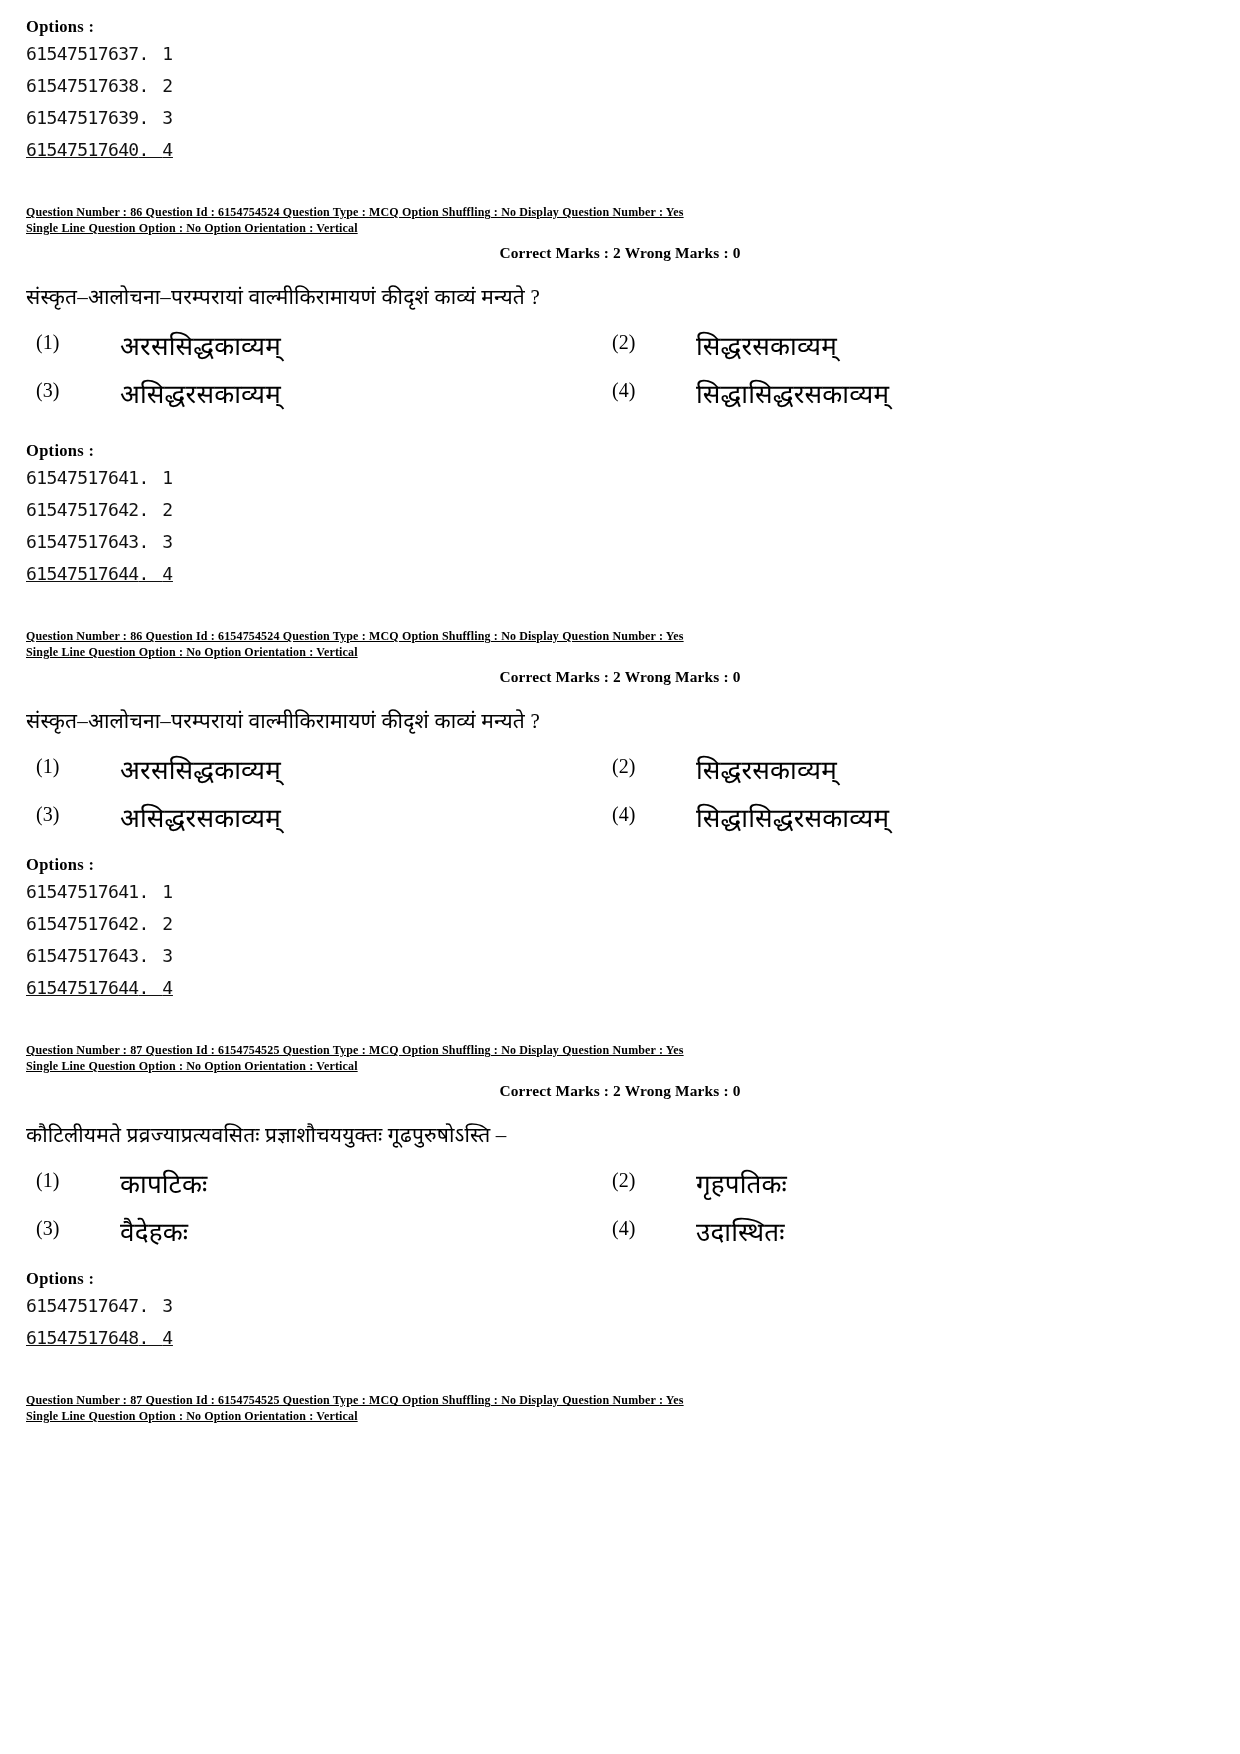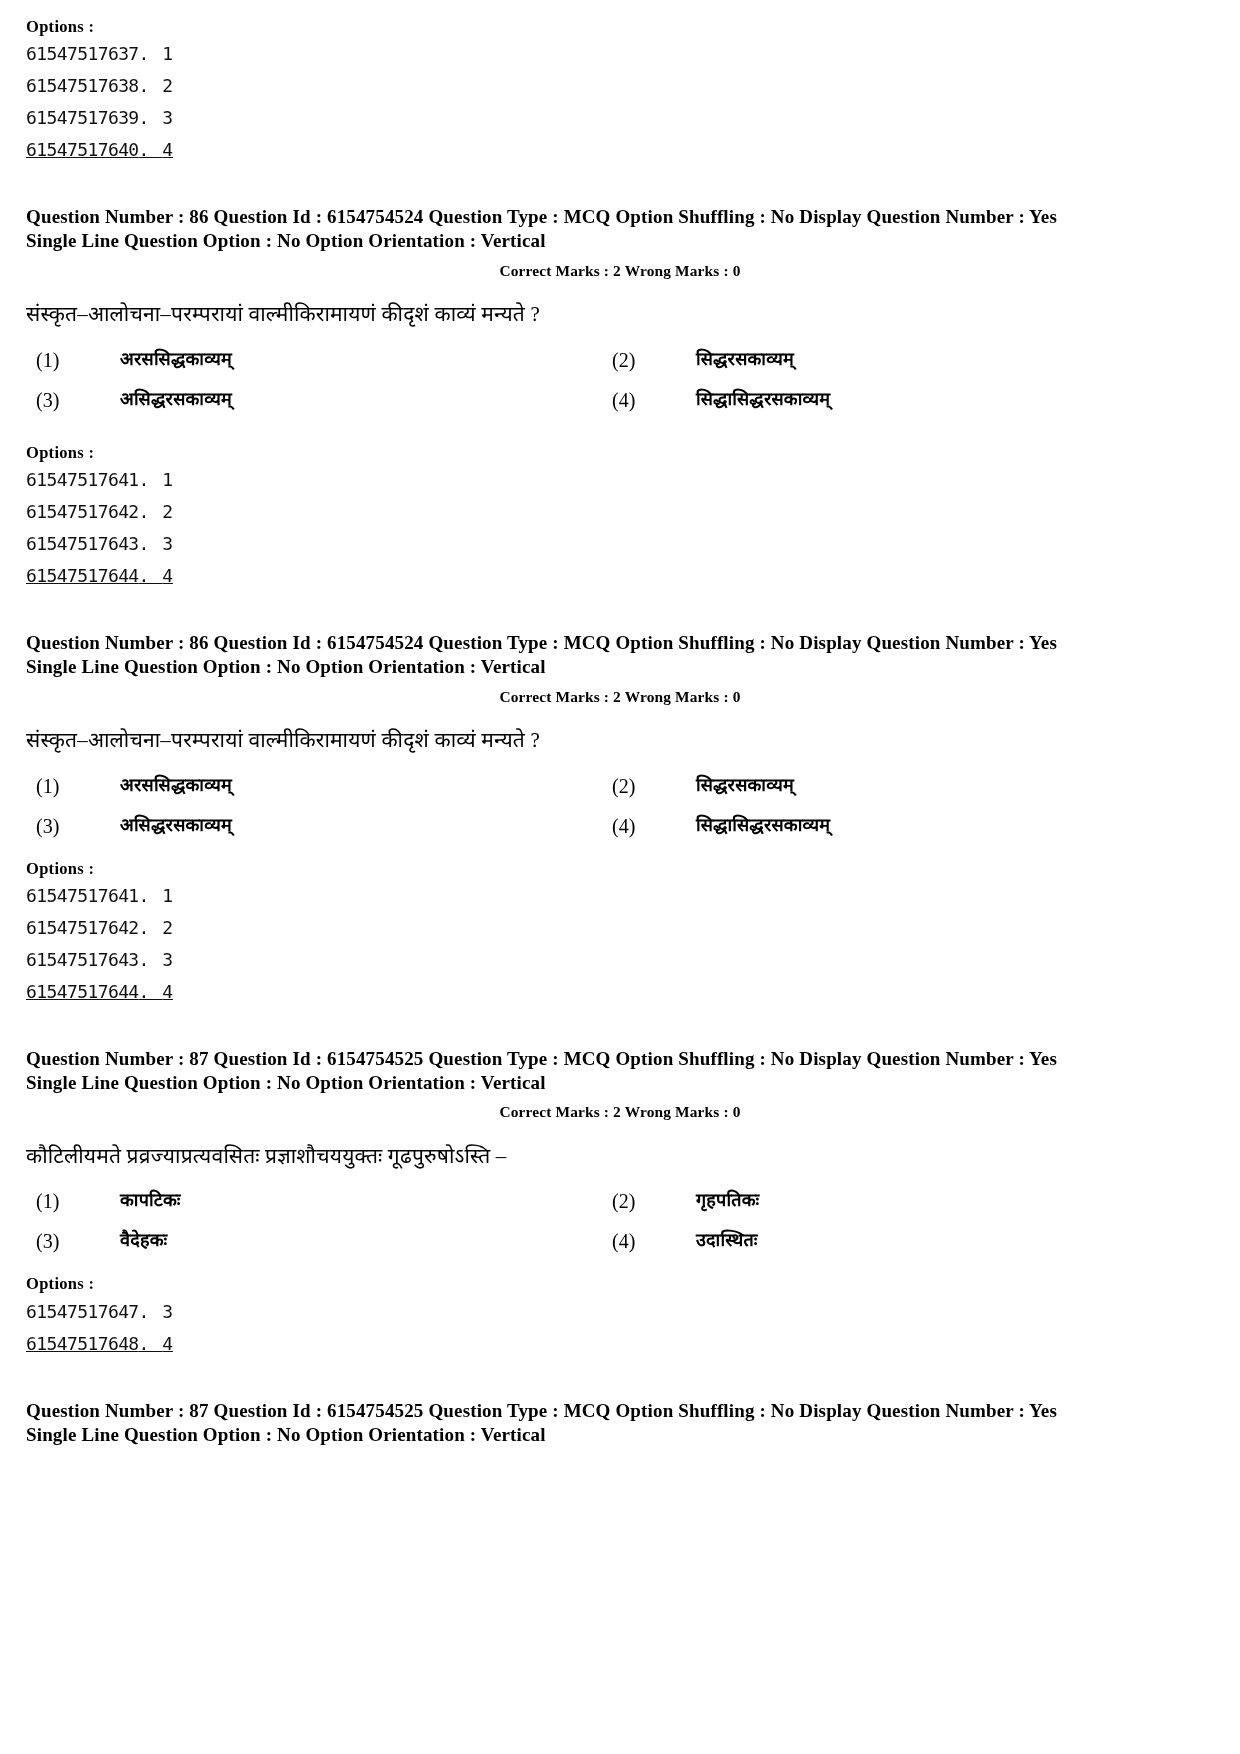--- a/index.html
+++ b/index.html
@@ -40,24 +40,25 @@
     color: #111;
   }
   .opt-id:last-child { margin-bottom: 0; text-decoration: underline; }
   .opt-id .num { letter-spacing: -0.6px; }
   .opt-id .sep { letter-spacing: 1px; }
 
   
   .meta {
     font-family: "Liberation Serif", serif;
     font-weight: bold;
-    font-size: 19px;
+    font-size: 12px;
     line-height: 1.28;
     letter-spacing: 0.15px;
     white-space: nowrap;
+    text-decoration: underline;
   }
   .meta-line { margin: 0; }
   .meta-marks {
     font-family: "Liberation Serif", serif;
     font-weight: bold;
     font-size: 15.4px;
     line-height: 1.28;
     letter-spacing: 0.15px;
     margin: 7px 0 0 0;
     text-align: center;
@@ -88,24 +89,23 @@
   .choice.col2 { width: 560px; padding-left: 26px; }
   .choice-marker {
     font-family: "Liberation Serif", serif;
     font-size: 20px;
     width: 84px;
     flex: 0 0 84px;
     line-height: 1.35;
   }
   .choice-text {
     font-family: "Liberation Serif", serif;
-    font-size: 18px;
+    font-size: 26px;
     line-height: 1.35;
     letter-spacing: 0.2px;
-    font-weight: bold;
   }
 
   
   .block { position: relative; }
   .gap-lg { height: 46px; }
   .gap-md { height: 30px; }
   .gap-sm { height: 20px; }
 
   .idlist { margin-top: 0; }
 </style>

